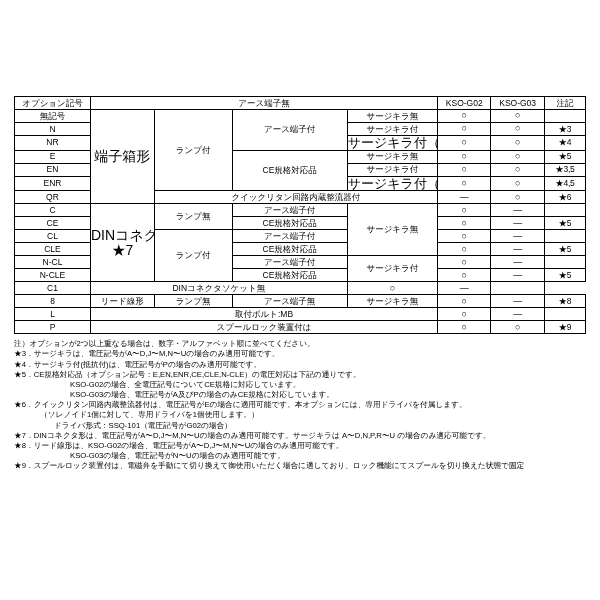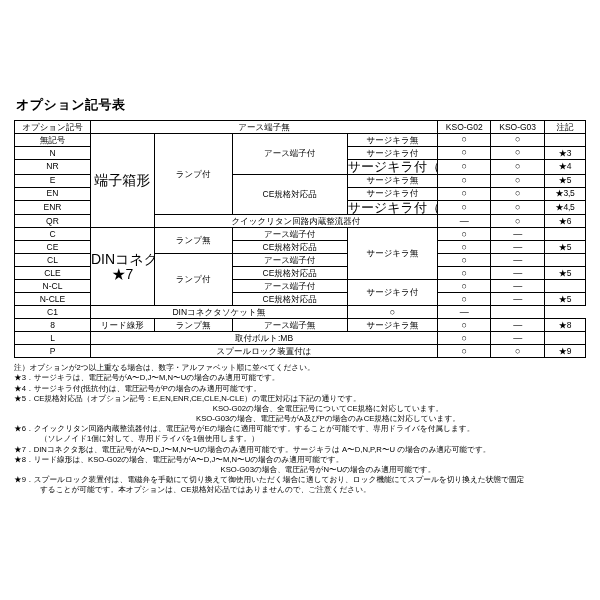--- a/index.html
+++ b/index.html
@@ -77,28 +77,27 @@
   }
   .notes .lead {
     flex: 0 0 auto;
     white-space: pre;
   }
   .notes .body {
     flex: 1 1 auto;
   }
   .notes .indent1 { padding-left: 26px; align-items: flex-end; }
   .notes .indent2 { padding-left: 40px; }
-  .notes .indent3 { padding-left: 56px; text-align: center; }
+  .notes .indent3 { padding-left: 56px; }
 </style>
 </head>
 <body>
 
 <div class="page">
 
-  <div class="doc-title">オプション記号表</div>
 
   <table class="opt">
     <colgroup>
       <col class="c-code">
         <col class="c-g1">
         <col class="c-g2">
         <col class="c-g3">
         <col class="c-g4">
       <col class="c-kso2">
         <col class="c-kso3">
@@ -286,38 +285,38 @@
       <span class="body">CE規格対応品（オプション記号：E,EN,ENR,CE,CLE,N-CLE）の電圧対応は下記の通りです。</span>
     </div>
     <div class="nrow indent3">
       <span class="body">KSO-G02の場合、全電圧記号についてCE規格に対応しています。</span>
     </div>
     <div class="nrow indent3">
       <span class="body">KSO-G03の場合、電圧記号がA及びPの場合のみCE規格に対応しています。</span>
     </div>
     <div class="nrow">
       <span class="lead">★6．</span>
-      <span class="body">クイックリタン回路内蔵整流器付は、電圧記号がEの場合に適用可能です。することが可能です、専用ドライバを付属します。</span>
+      <span class="body">クイックリタン回路内蔵整流器付は、電圧記号がEの場合に適用可能です。本オプションには、専用ドライバを付属します。</span>
     </div>
     <div class="nrow indent1">
       <span class="body">（ソレノイド1個に対して、専用ドライバを1個使用します。）</span>
     </div>
+    <div class="nrow indent2">
+      <span class="body">ドライバ形式：SSQ-101（電圧記号がG02の場合）</span>
+    </div>
     <div class="nrow">
       <span class="lead">★7．</span>
       <span class="body">DINコネクタ形は、電圧記号がA〜D,J〜M,N〜Uの場合のみ適用可能です。サージキラは A〜D,N,P,R〜U の場合のみ適応可能です。</span>
     </div>
     <div class="nrow">
       <span class="lead">★8．</span>
       <span class="body">リード線形は、KSO-G02の場合、電圧記号がA〜D,J〜M,N〜Uの場合のみ適用可能です。</span>
     </div>
     <div class="nrow indent3">
       <span class="body">KSO-G03の場合、電圧記号がN〜Uの場合のみ適用可能です。</span>
     </div>
     <div class="nrow">
       <span class="lead">★9．</span>
       <span class="body">スプールロック装置付は、電磁弁を手動にて切り換えて御使用いただく場合に適しており、ロック機能にてスプールを切り換えた状態で固定</span>
     </div>
-    <div class="nrow indent1">
-      <span class="body">することが可能です。本オプションは、CE規格対応品ではありませんので、ご注意ください。</span>
-    </div>
   </div>
 
 </div>
 
 </body></html>

